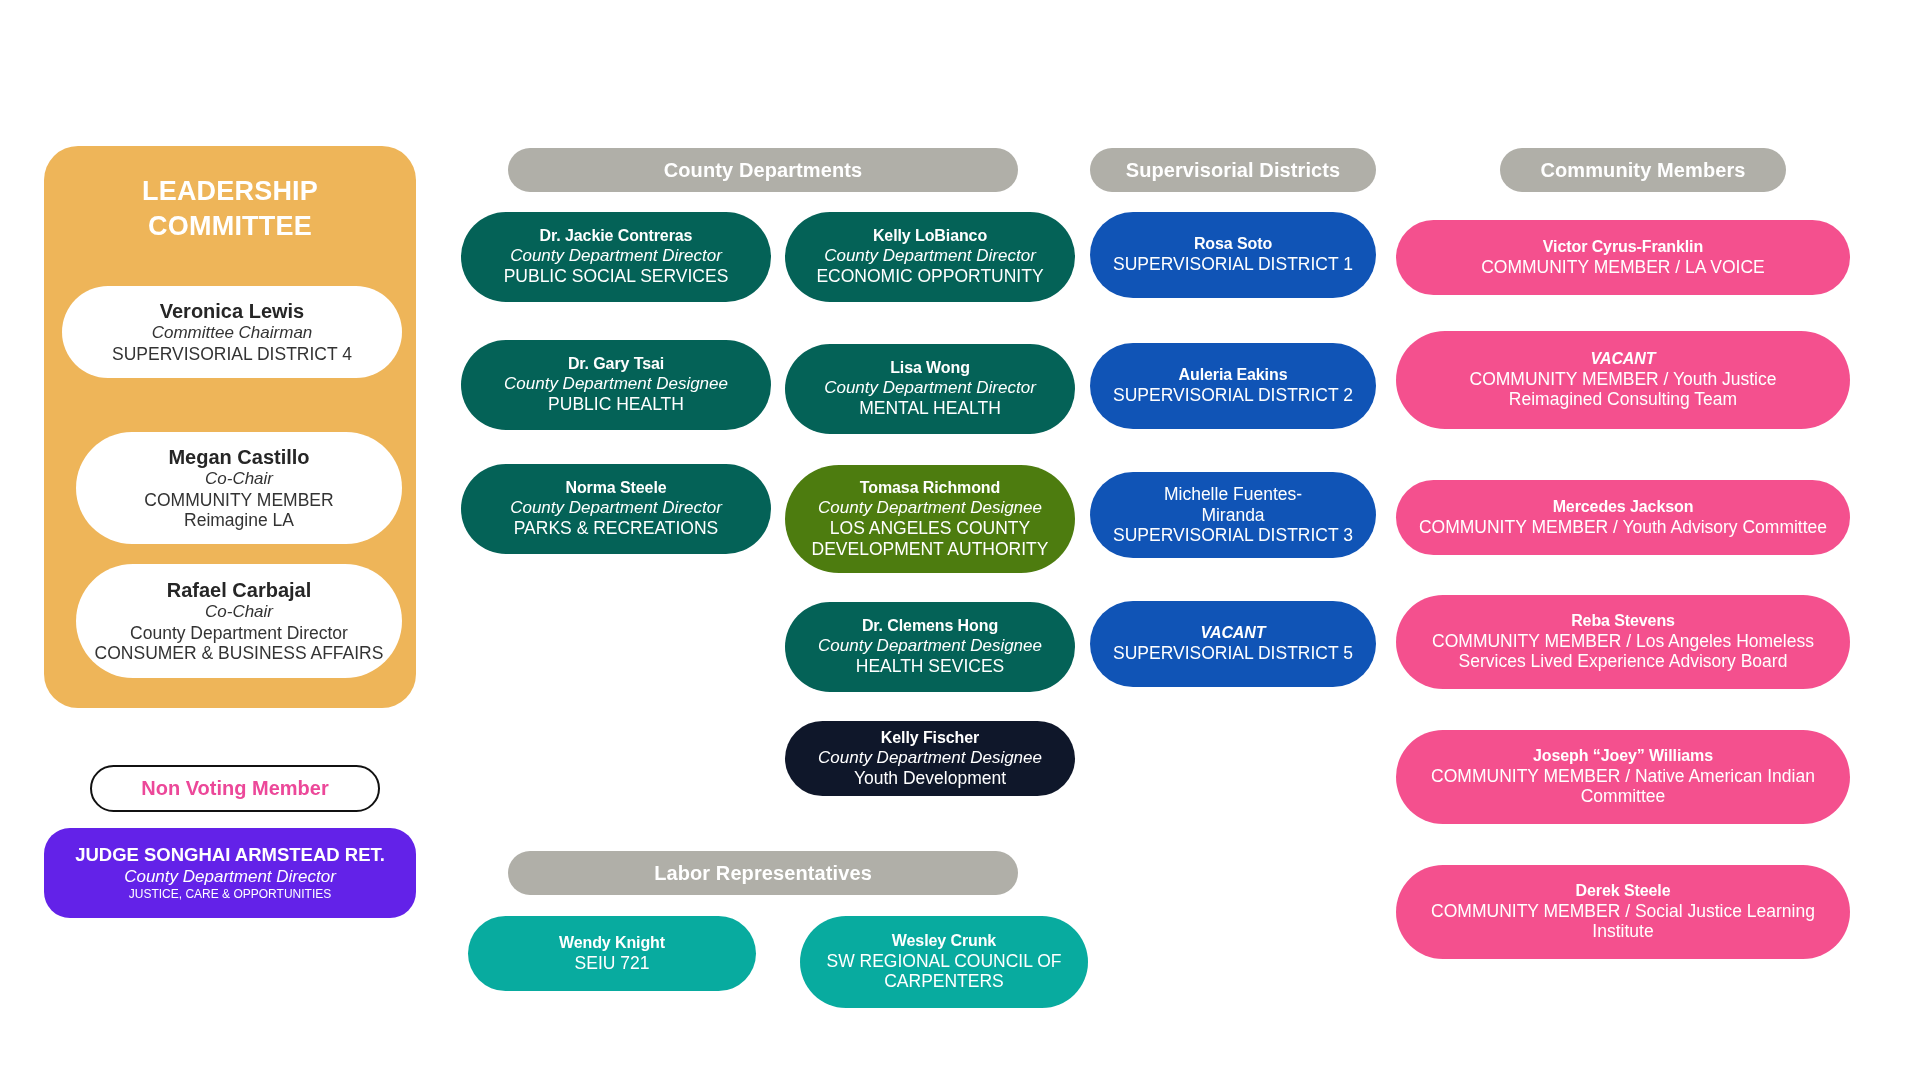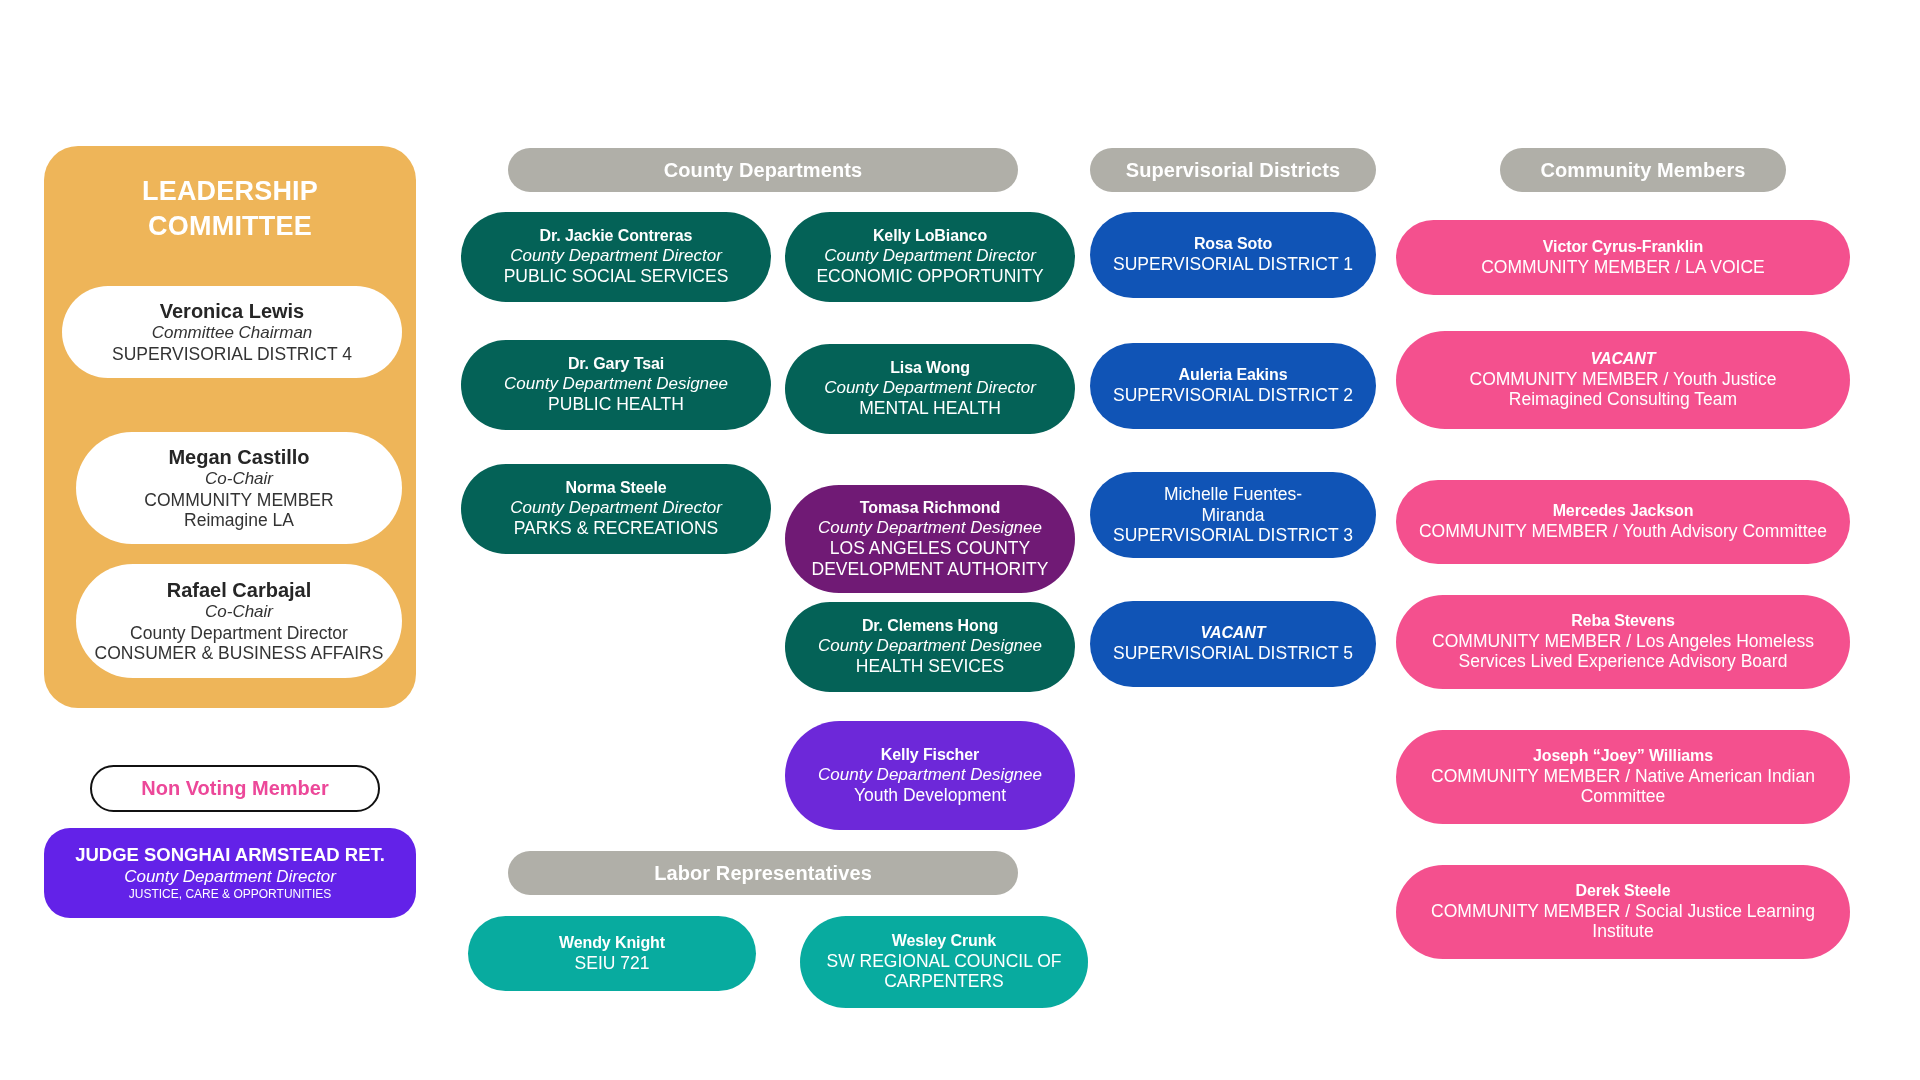--- a/index.html
+++ b/index.html
@@ -192,32 +192,32 @@
   <div class="pill" style="background:#046257; left:785px; top:212px; width:290px; height:90px;">
     <div class="nm">Kelly LoBianco</div>
     <div class="rl">County Department Director</div>
     <div class="dp">ECONOMIC OPPORTUNITY</div>
   </div>
   <div class="pill" style="background:#046257; left:785px; top:344px; width:290px; height:90px;">
     <div class="nm">Lisa Wong</div>
     <div class="rl">County Department Director</div>
     <div class="dp">MENTAL HEALTH</div>
   </div>
-  <div class="pill" style="background:#701a75; left:785px; top:465px; width:290px; height:108px;margin-top:20px;">
+  <div class="pill" style="background:#4d7c0f; left:785px; top:465px; width:290px; height:108px;">
     <div class="nm">Tomasa Richmond</div>
     <div class="rl">County Department Designee</div>
     <div class="dp">LOS ANGELES COUNTY</div>
     <div class="dp">DEVELOPMENT AUTHORITY</div>
   </div>
   <div class="pill" style="background:#046257; left:785px; top:602px; width:290px; height:90px;">
     <div class="nm">Dr. Clemens Hong</div>
     <div class="rl">County Department Designee</div>
     <div class="dp">HEALTH SEVICES</div>
   </div>
-  <div class="pill" style="background:#6d28d9; left:785px; top:721px; width:290px; height:109px;">
+  <div class="pill" style="background:#0f172a; left:785px; top:721px; width:290px; height:75px;">
     <div class="nm">Kelly Fischer</div>
     <div class="rl">County Department Designee</div>
     <div class="dp">Youth Development</div>
   </div>
 
   <div class="pill" style="background:#1054b6; left:1090px; top:212px; width:286px; height:86px;">
     <div class="nm">Rosa Soto</div>
     <div class="dp">SUPERVISORIAL DISTRICT 1</div>
   </div>
   <div class="pill" style="background:#1054b6; left:1090px; top:343px; width:286px; height:86px;">
@@ -236,21 +236,21 @@
 
   <div class="pill" style="background:#f4508e; left:1396px; top:220px; width:454px; height:75px;">
     <div class="nm">Victor Cyrus-Franklin</div>
     <div class="dp">COMMUNITY MEMBER / LA VOICE</div>
   </div>
   <div class="pill" style="background:#f4508e; left:1396px; top:331px; width:454px; height:98px;">
     <div class="nm vac">VACANT</div>
     <div class="dp">COMMUNITY MEMBER / Youth Justice</div>
     <div class="dp">Reimagined Consulting Team</div>
   </div>
-  <div class="pill" style="background:#f4508e; left:1396px; top:480px; width:454px; height:84px;">
+  <div class="pill" style="background:#f4508e; left:1396px; top:480px; width:454px; height:75px;">
     <div class="nm">Mercedes Jackson</div>
     <div class="dp">COMMUNITY MEMBER / Youth Advisory Committee</div>
   </div>
   <div class="pill" style="background:#f4508e; left:1396px; top:595px; width:454px; height:94px;">
     <div class="nm">Reba Stevens</div>
     <div class="dp">COMMUNITY MEMBER /  Los Angeles Homeless</div>
     <div class="dp">Services Lived Experience Advisory Board</div>
   </div>
   <div class="pill" style="background:#f4508e; left:1396px; top:730px; width:454px; height:94px;">
     <div class="nm">Joseph “Joey” Williams</div>

